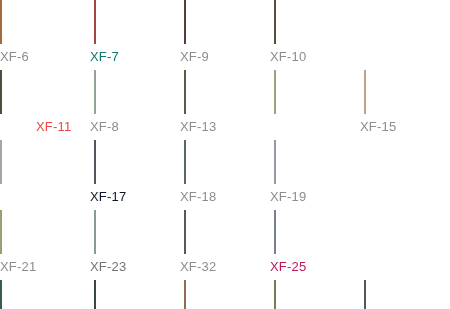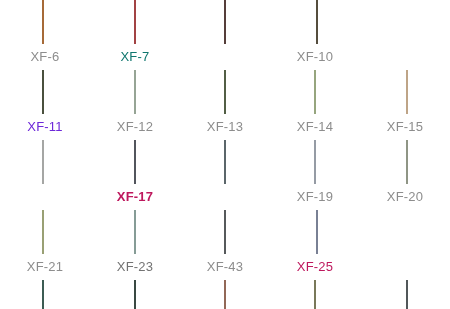--- a/index.html
+++ b/index.html
@@ -25,21 +25,21 @@
     width: 450px;
     height: 70px;
     box-sizing: border-box;
   }
   .swatch-cell {
     width: 90px;
     height: 74px;
     box-sizing: border-box;
     display: flex;
     flex-direction: column;
-    align-items: center;
+    align-items: flex-start;
   }
   .chip-wrap {
     padding: 0 4px;
     box-sizing: border-box;
     height: 44px;
   }
   .swatch-cell:first-child .chip-wrap {
     padding-left: 0;
     padding-right: 4px;
   }
@@ -89,108 +89,103 @@
       <div class="swatch-cell">
         <div class="chip-wrap">
           <div class="chip" style="background: rgb(197, 24, 26);"></div>
         </div>
         <div class="swatch-label" style="color: #0f766e;">XF-7</div>
       </div>
       <div class="swatch-cell">
         <div class="chip-wrap">
           <div class="chip" style="background: rgb(58, 16, 8);"></div>
         </div>
+        <div class="swatch-label" style="color: rgb(141, 141, 141);">XF-9</div>
       </div>
       <div class="swatch-cell">
         <div class="chip-wrap">
           <div class="chip" style="background: rgb(58, 43, 16);"></div>
         </div>
         <div class="swatch-label" style="color: rgb(141, 141, 141);">XF-10</div>
       </div>
     </div>
     <div class="swatch-row">
       <div class="swatch-cell">
         <div class="chip-wrap">
           <div class="chip" style="background: rgb(37, 48, 14);"></div>
         </div>
-        <div class="swatch-label" style="color: #6d28d9;">XF-11</div>
+        <div class="swatch-label" style="color: #ef4444; padding-left: 36px;">XF-11</div>
       </div>
       <div class="swatch-cell">
         <div class="chip-wrap">
           <div class="chip" style="background: rgb(175, 201, 174);"></div>
         </div>
-        <div class="swatch-label" style="color: rgb(141, 141, 141);">XF-12</div>
+        <div class="swatch-label" style="color: rgb(141, 141, 141);">XF-8</div>
       </div>
       <div class="swatch-cell">
         <div class="chip-wrap">
           <div class="chip" style="background: rgb(51, 73, 28);"></div>
         </div>
         <div class="swatch-label" style="color: rgb(141, 141, 141);">XF-13</div>
       </div>
       <div class="swatch-cell">
         <div class="chip-wrap">
           <div class="chip" style="background: rgb(175, 203, 132);"></div>
         </div>
-        <div class="swatch-label" style="color: rgb(141, 141, 141);">XF-14</div>
       </div>
       <div class="swatch-cell">
         <div class="chip-wrap">
           <div class="chip" style="background: rgb(248, 200, 148);"></div>
         </div>
         <div class="swatch-label" style="color: rgb(141, 141, 141);">XF-15</div>
       </div>
     </div>
     <div class="swatch-row">
       <div class="swatch-cell">
         <div class="chip-wrap">
           <div class="chip" style="background: rgb(203, 205, 201);"></div>
         </div>
       </div>
       <div class="swatch-cell">
         <div class="chip-wrap">
           <div class="chip" style="background: rgb(51, 58, 69);"></div>
         </div>
-        <div class="swatch-label" style="color: #be185d; font-weight: bold;">XF-17</div>
+        <div class="swatch-label" style="color: #0f172a;">XF-17</div>
       </div>
       <div class="swatch-cell">
         <div class="chip-wrap">
           <div class="chip" style="background: rgb(68, 88, 95);"></div>
         </div>
+        <div class="swatch-label" style="color: rgb(141, 141, 141);">XF-18</div>
       </div>
       <div class="swatch-cell">
         <div class="chip-wrap">
           <div class="chip" style="background: rgb(174, 184, 200);"></div>
         </div>
         <div class="swatch-label" style="color: rgb(141, 141, 141);">XF-19</div>
       </div>
-      <div class="swatch-cell">
-        <div class="chip-wrap">
-          <div class="chip" style="background: rgb(162, 173, 145);"></div>
-        </div>
-        <div class="swatch-label" style="color: rgb(141, 141, 141);">XF-20</div>
-      </div>
     </div>
     <div class="swatch-row">
       <div class="swatch-cell">
         <div class="chip-wrap">
           <div class="chip" style="background: rgb(180, 194, 113);"></div>
         </div>
         <div class="swatch-label" style="color: rgb(141, 141, 141);">XF-21</div>
       </div>
       <div class="swatch-cell">
         <div class="chip-wrap">
           <div class="chip" style="background: rgb(147, 187, 176);"></div>
         </div>
         <div class="swatch-label" style="color: #737373;">XF-23</div>
       </div>
       <div class="swatch-cell">
         <div class="chip-wrap">
           <div class="chip" style="background: rgb(59, 65, 68);"></div>
         </div>
-        <div class="swatch-label" style="color: rgb(141, 141, 141);">XF-43</div>
+        <div class="swatch-label" style="color: rgb(141, 141, 141);">XF-32</div>
       </div>
       <div class="swatch-cell">
         <div class="chip-wrap">
           <div class="chip" style="background: rgb(122, 136, 172);"></div>
         </div>
         <div class="swatch-label" style="color: #be185d;">XF-25</div>
       </div>
     </div>
     <div class="swatch-row partial">
       <div class="swatch-cell">

